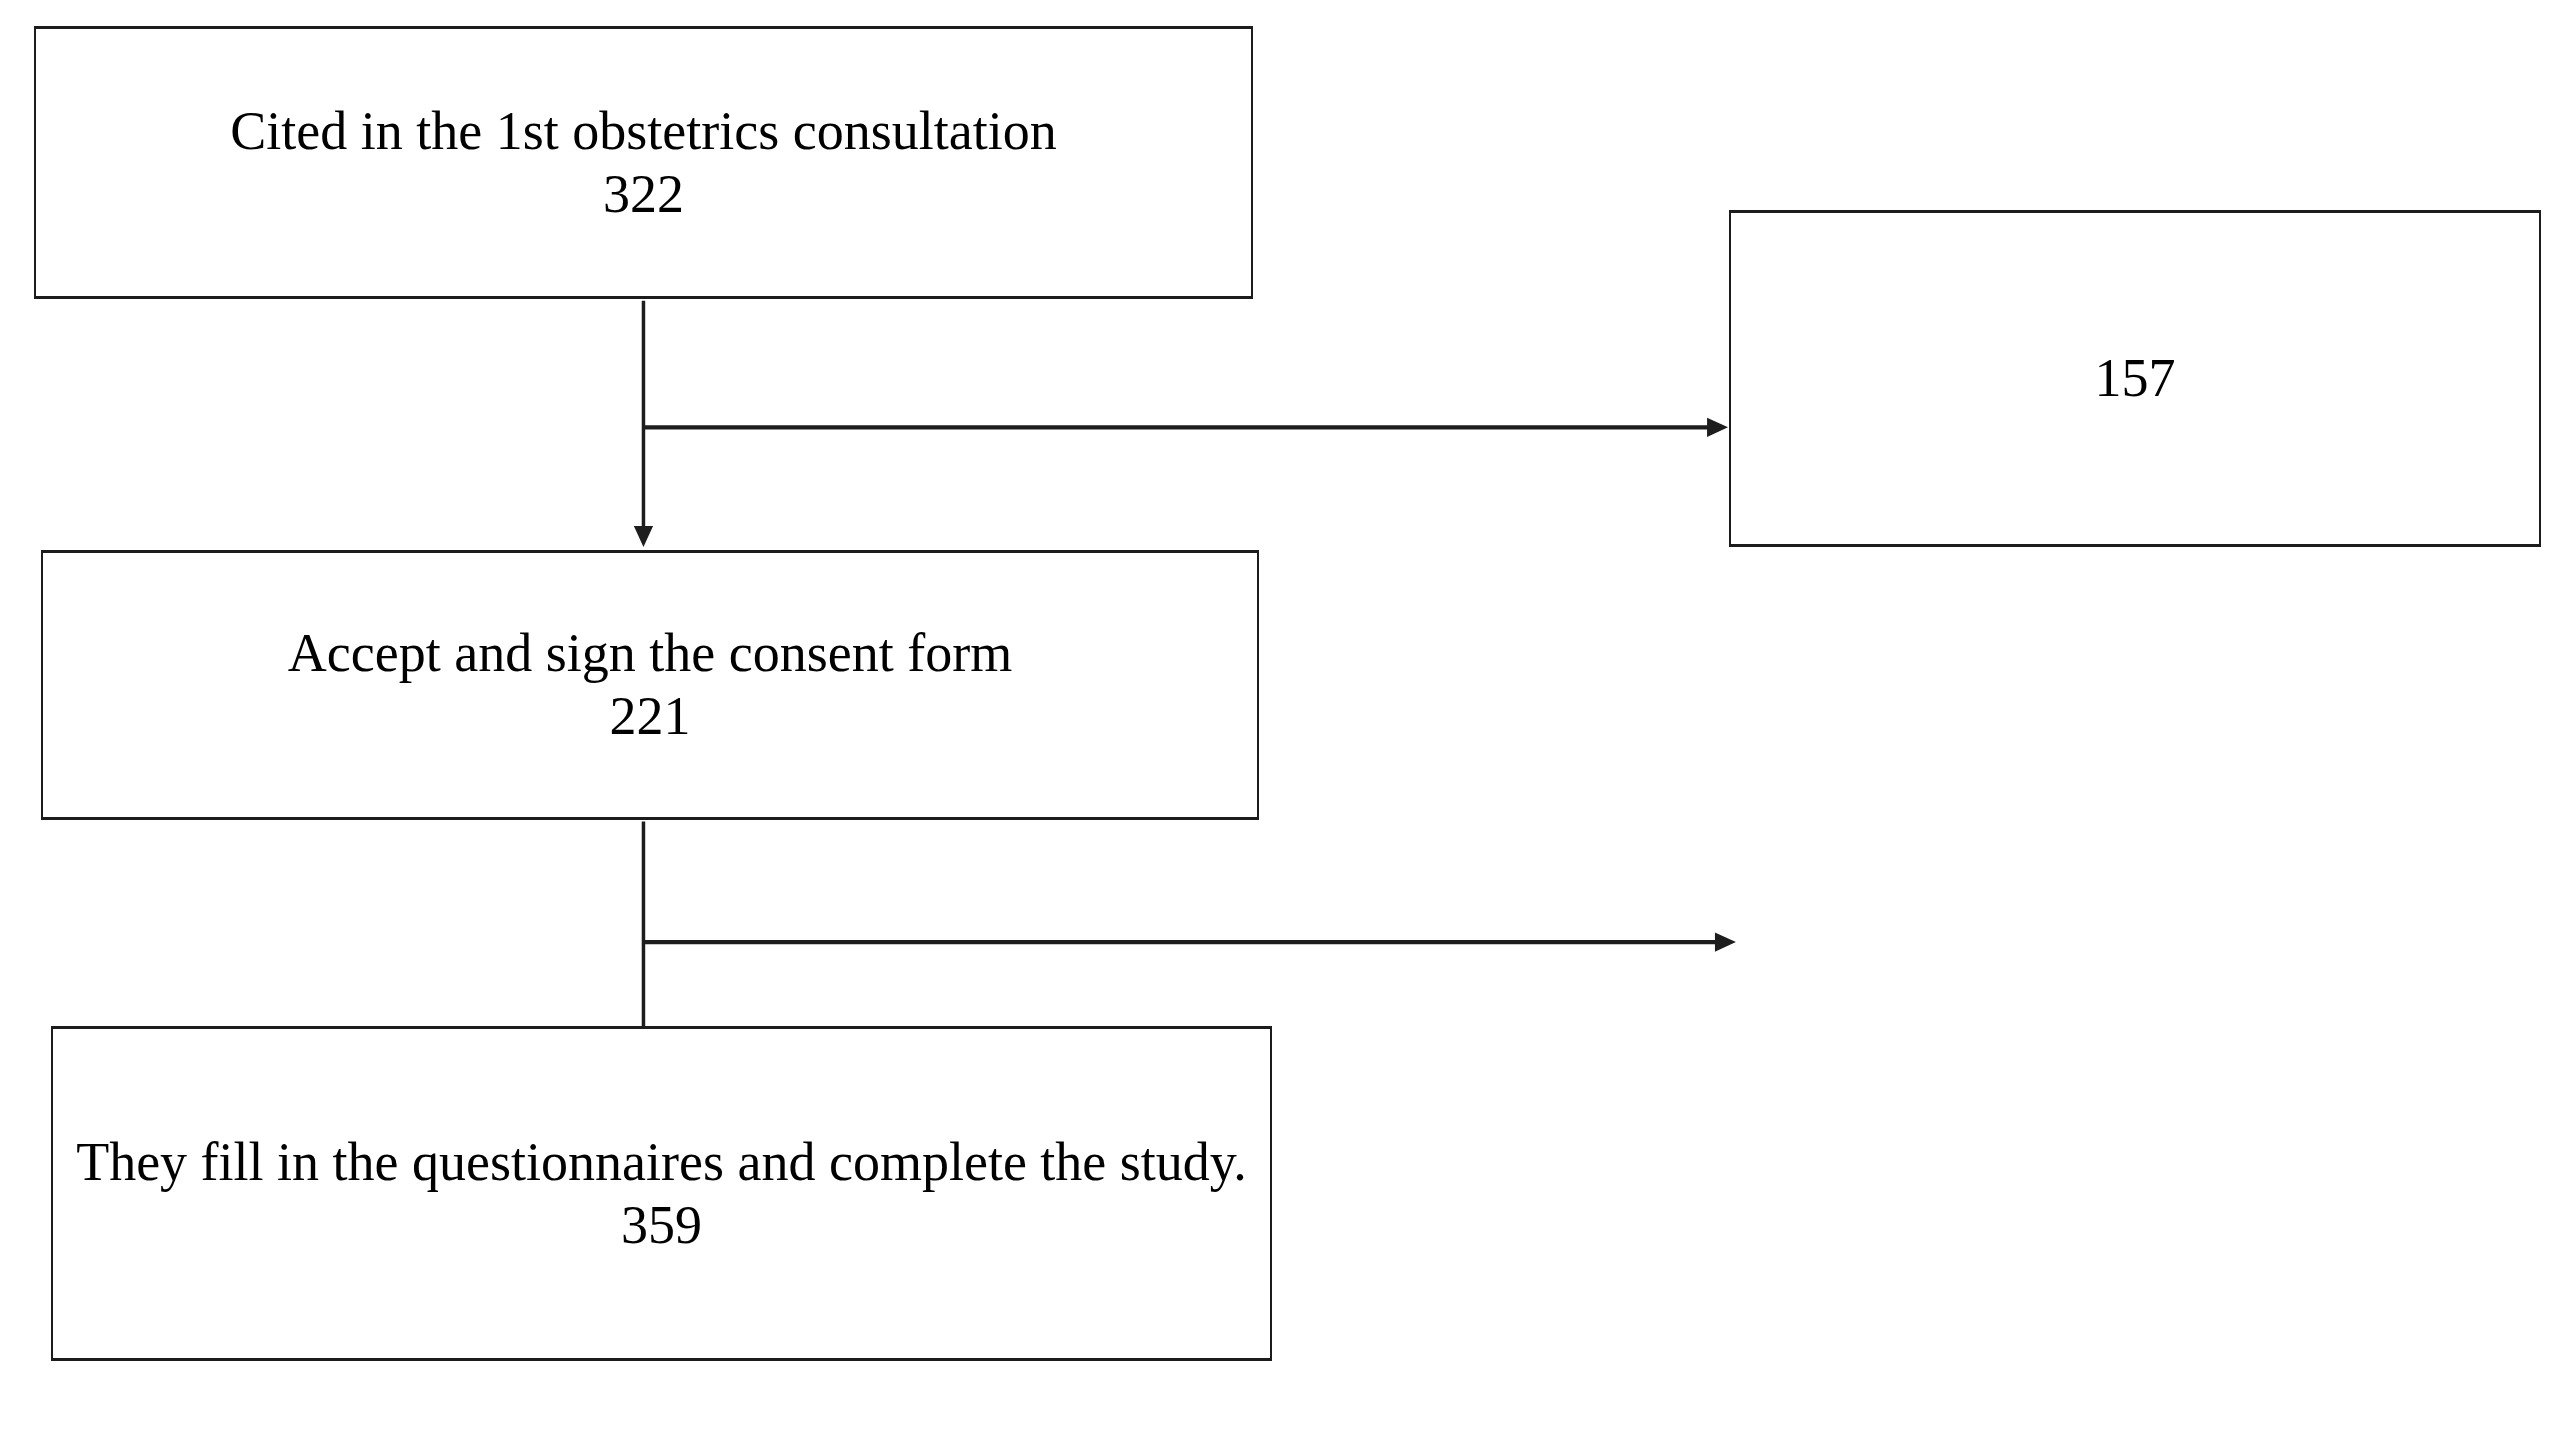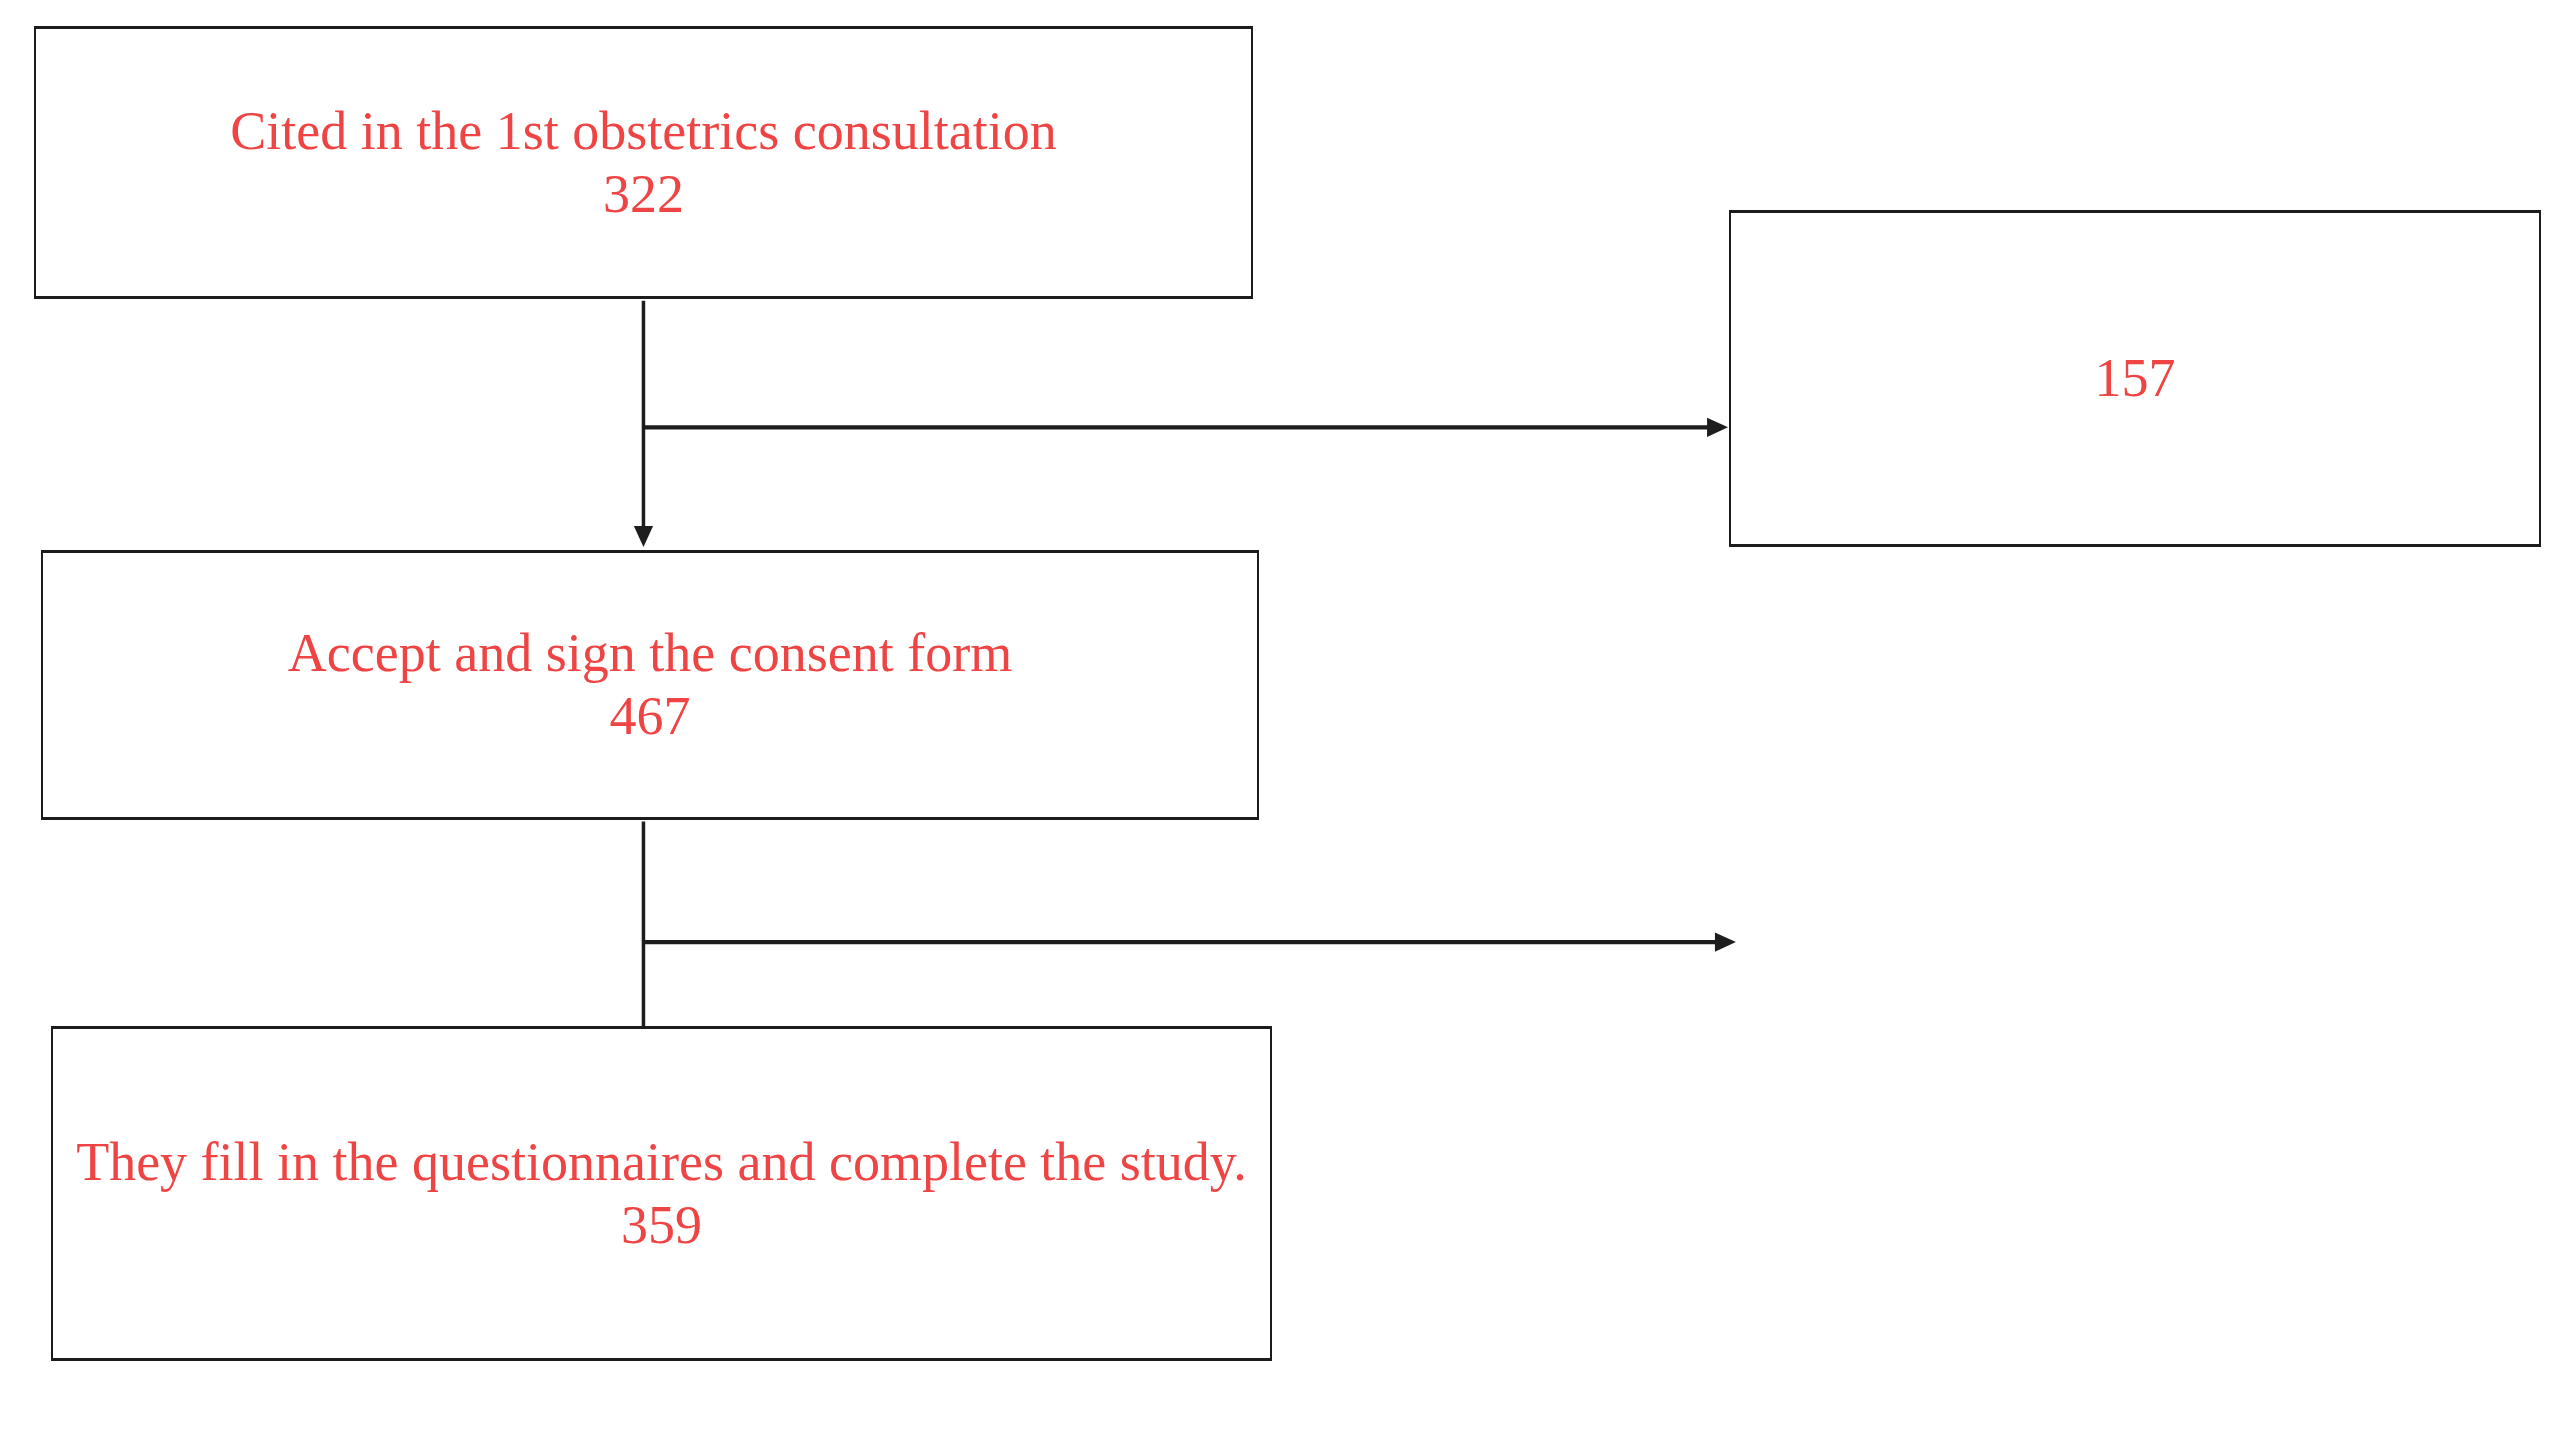--- a/index.html
+++ b/index.html
@@ -9,21 +9,21 @@
     width: 2576px;
     height: 1449px;
     overflow: hidden;
   }
   .canvas {
     position: relative;
     width: 2576px;
     height: 1448px;
     background: #ffffff;
     font-family: "Liberation Serif", "DejaVu Serif", serif;
-    color: #ef4444;
+    color: #000000;
   }
   .connectors {
     position: absolute;
     left: 0;
     top: 0;
     width: 2576px;
     height: 1449px;
     display: block;
   }
   .node {
@@ -81,21 +81,21 @@
     </g>
   </svg>
 
   <div class="node node-cited">
     <div class="label">Cited in the 1st obstetrics consultation</div>
     <div class="count">322</div>
   </div>
 
   <div class="node node-consent">
     <div class="label">Accept and sign the consent form</div>
-    <div class="count">467</div>
+    <div class="count">221</div>
   </div>
 
   <div class="node node-completed">
     <div class="label">They fill in the questionnaires and complete the study.</div>
     <div class="count">359</div>
   </div>
 
   <div class="node node-excl-inclusion">
     <div class="count">157</div>
   </div>

